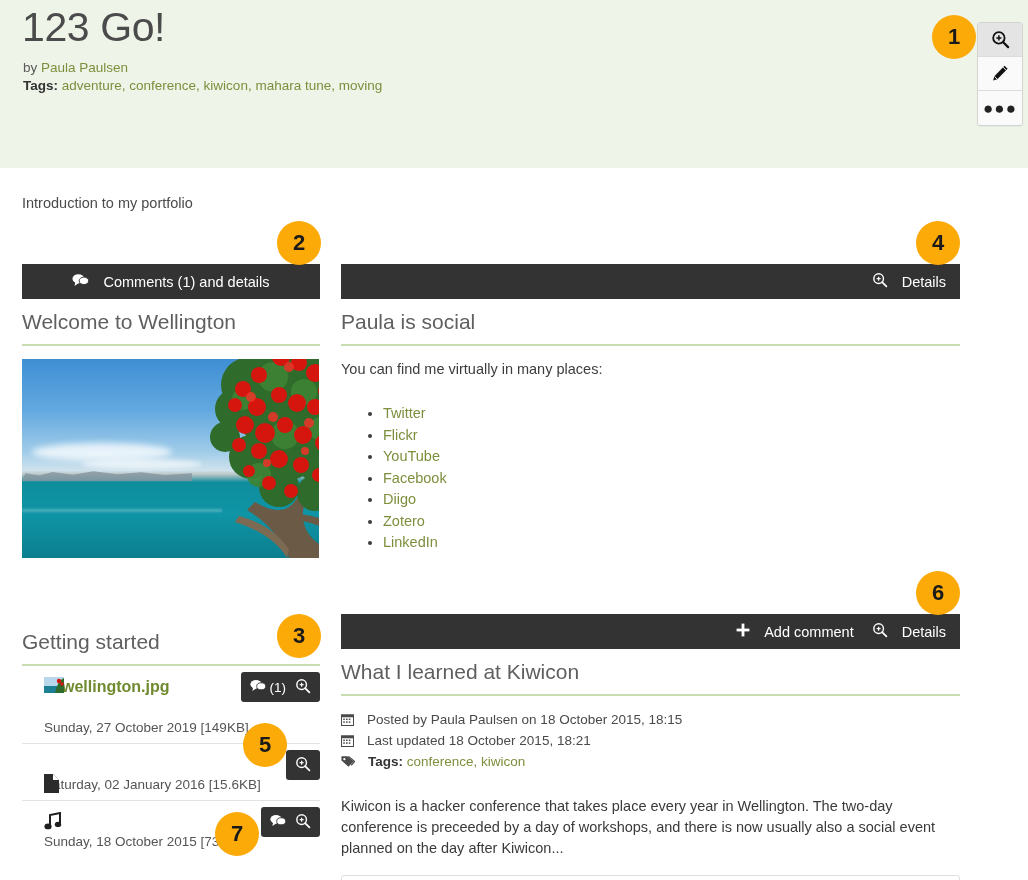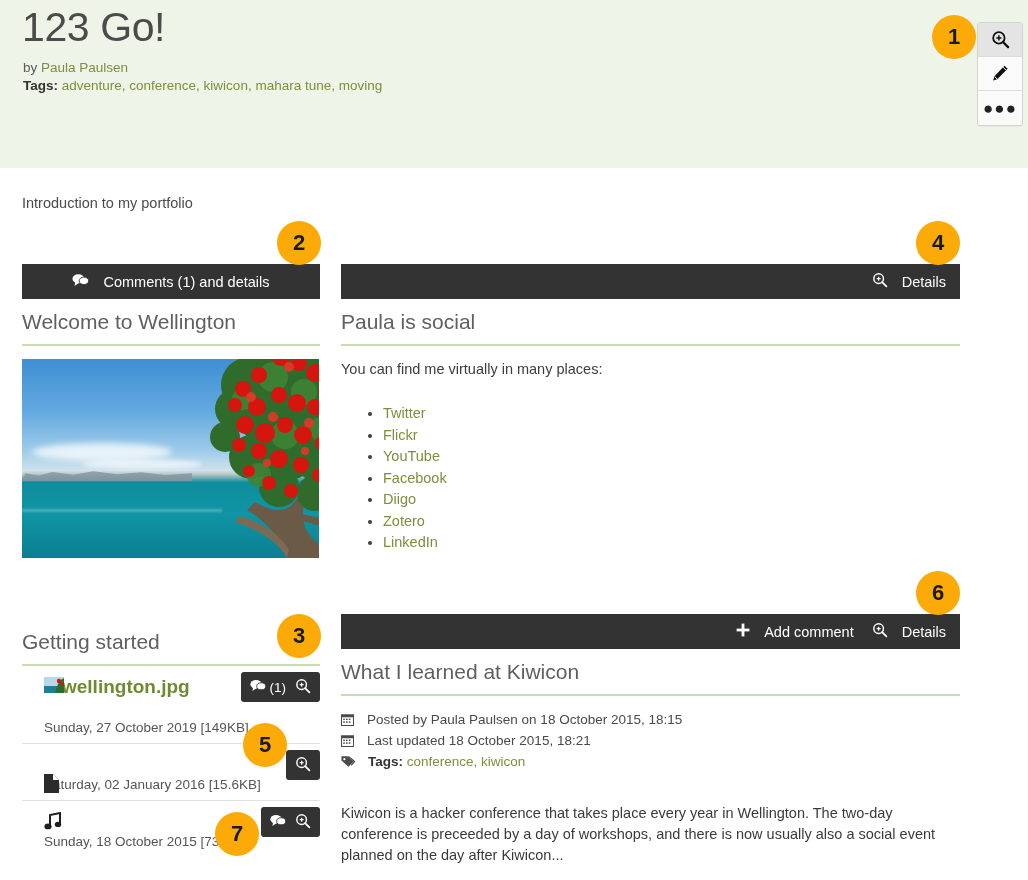--- a/index.html
+++ b/index.html
@@ -141,21 +141,21 @@
   }
   .photo .canopy {
     position: absolute; right: -10px; top: -12px; width: 190px; height: 185px;
   }
 
   
   .file-list { margin-top: 0; }
   .file-row { position: relative; padding: 10px 0 8px 0; border-bottom: 1px solid #e2e2e2; }
   .file-row:last-child { border-bottom: none; }
   .file-name {
-    font-size: 19px; font-weight: bold; color: #6f8a2f;
+    font-size: 16px; font-weight: bold; color: #6f8a2f;
     line-height: 21px; display: block;
     padding-left: 40px; padding-right: 84px; text-decoration: none;
     word-break: break-word;
   }
   .file-icon { position: absolute; left: 22px; top: 11px; }
   .file-icon.second-line { top: 30px; }
   .file-meta { font-size: 13.5px; color: #555; margin-top: 23px; padding-left: 22px; }
   .file-actions {
     position: absolute; right: 0; top: 6px;
     background: #333333; border-radius: 3px;
@@ -168,21 +168,21 @@
   }
 
   
   .meta-line {
     font-size: 13.5px; color: #4a4a4a; line-height: 19px;
     display: flex; align-items: flex-start; gap: 13px;
   }
   .meta-line .mi { flex: 0 0 auto; margin-top: 2px; }
   .meta-line b { color: #333; }
   .meta-line a { color: #7c8f3d; text-decoration: none; }
-  .post-body { margin-top: 30px; font-size: 14.5px; line-height: 21px; color: #3a3a3a; }
+  .post-body { margin-top: 23px; font-size: 14.5px; line-height: 21px; color: #3a3a3a; }
   .attach-box {
     margin-top: 16px; border: 1px solid #dedede; border-radius: 3px;
     height: 40px; display: flex; align-items: center;
     padding: 0 14px; justify-content: space-between;
     background: #fff;
   }
   .attach-left { display: flex; align-items: center; gap: 8px; font-size: 13.5px; color: #6f8a2f; }
   .attach-left .cnt { color: #555; }
   .chev { color: #777; }
 </style>

